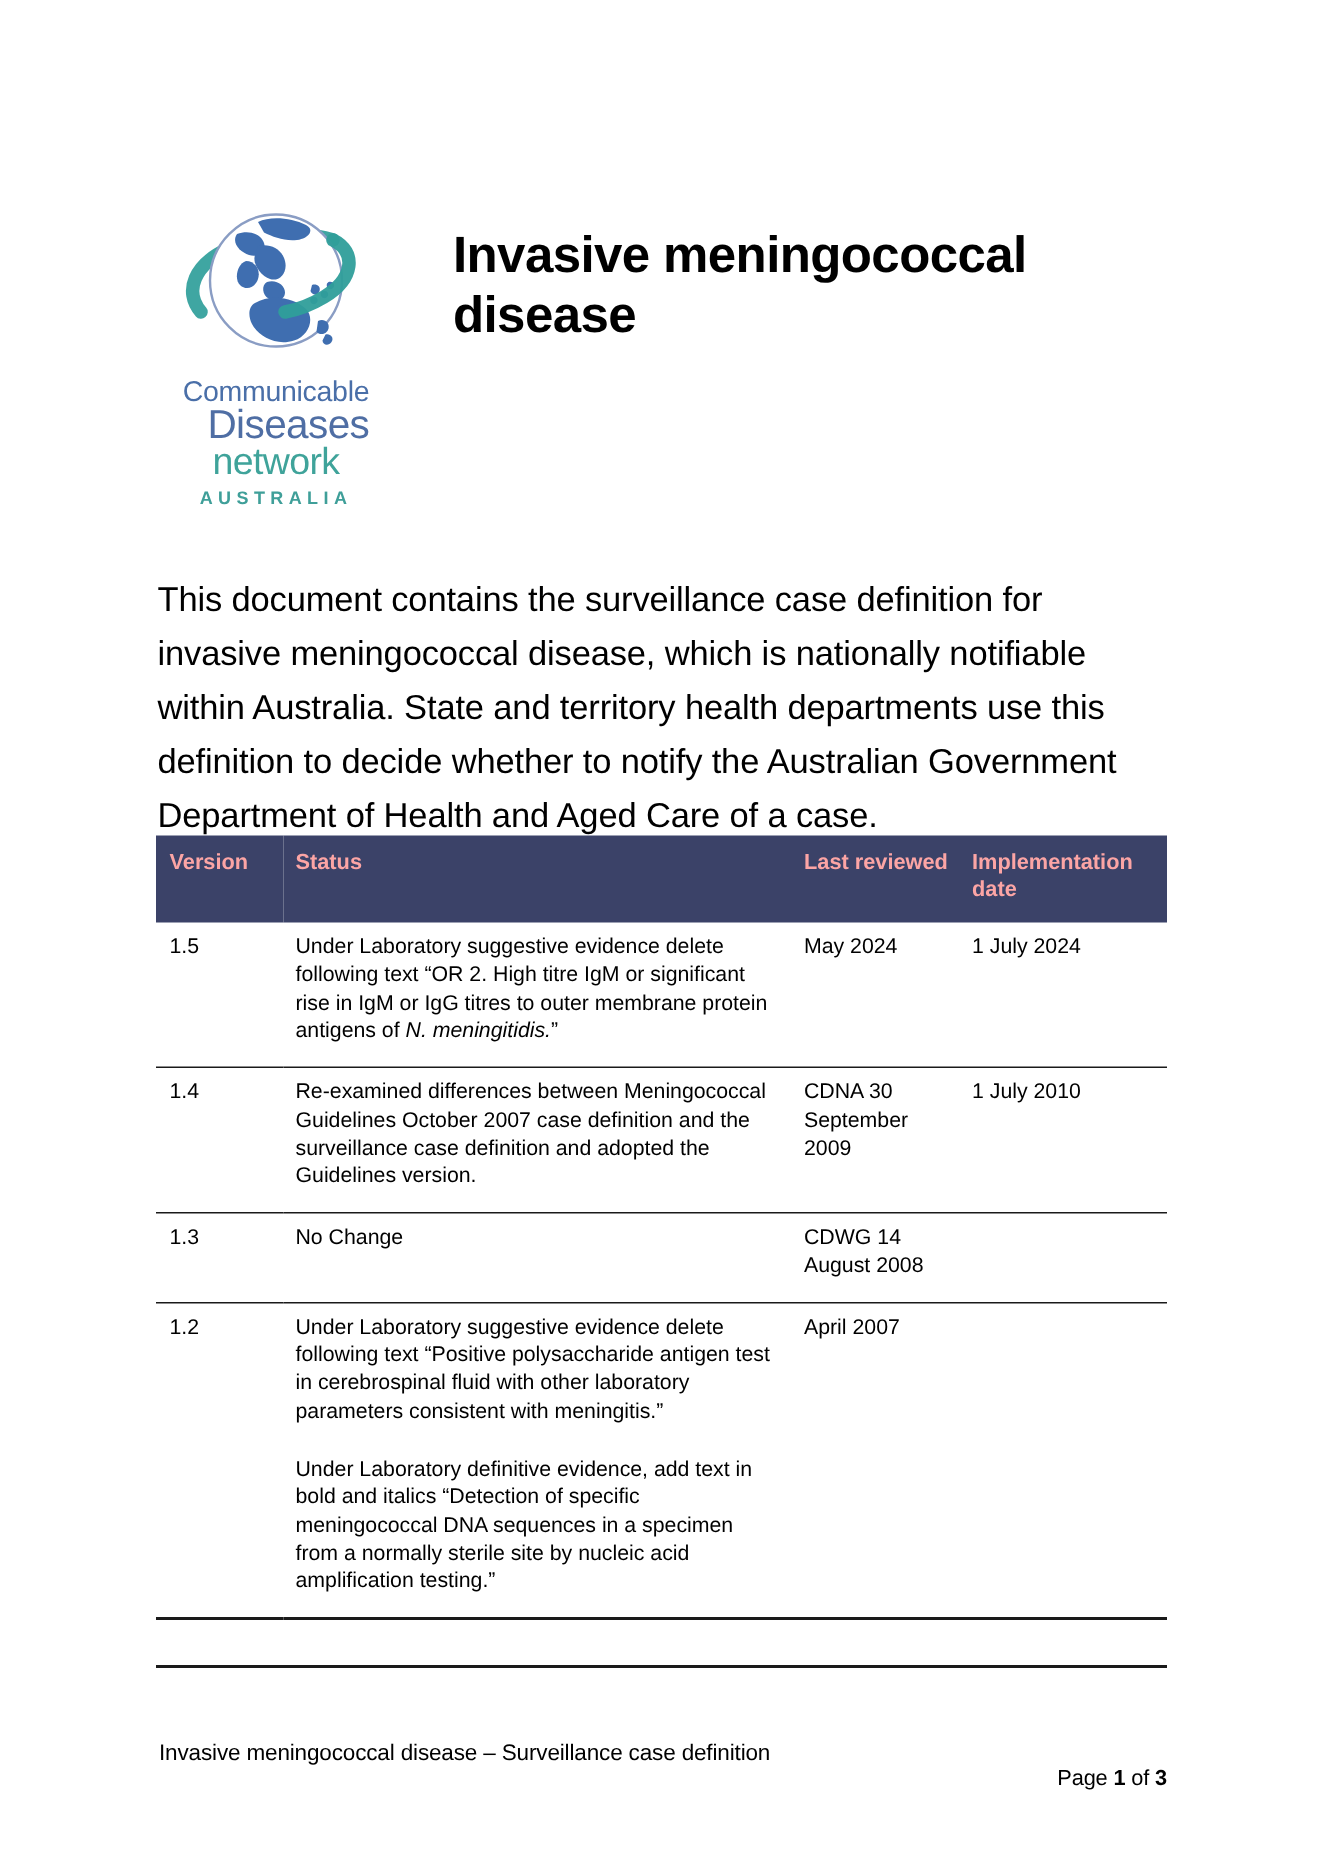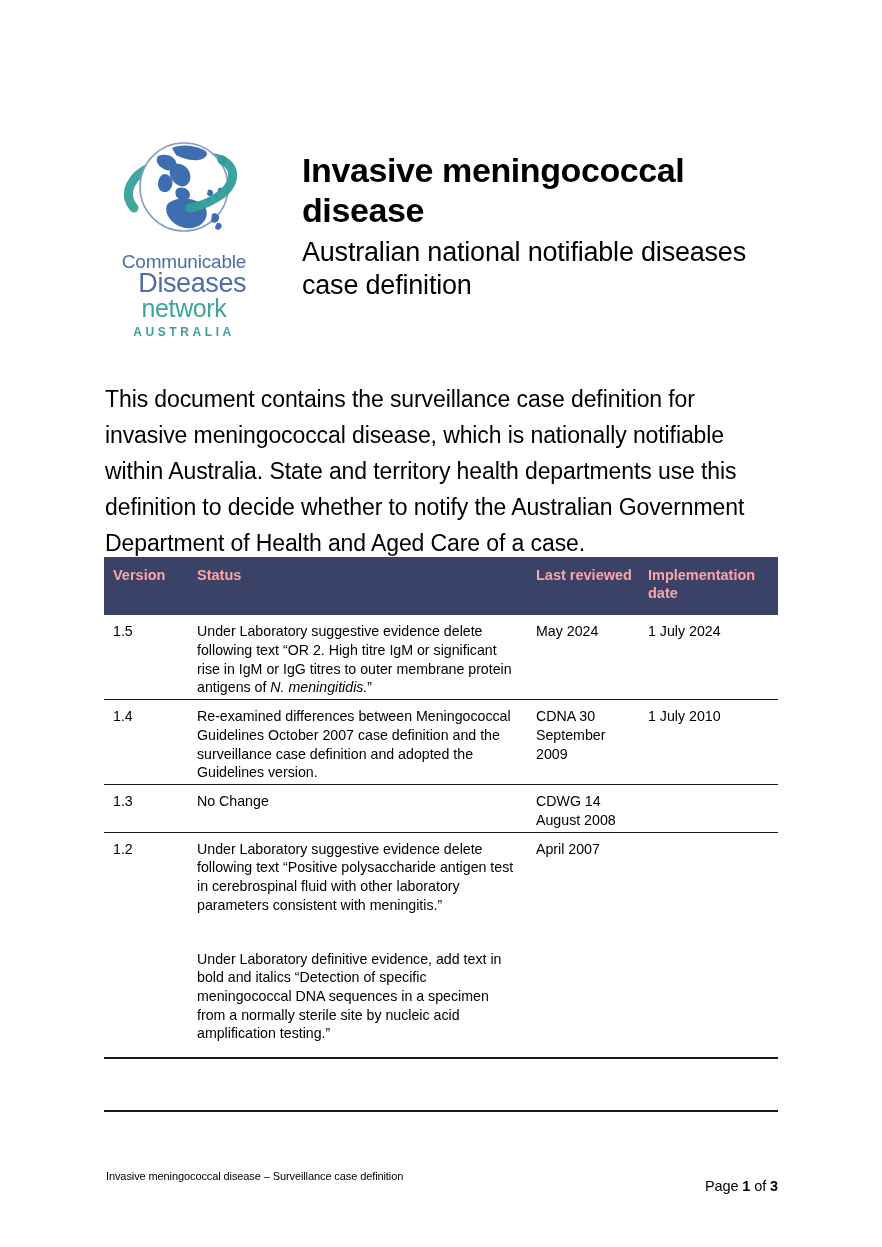--- a/index.html
+++ b/index.html
@@ -132,35 +132,35 @@
     vertical-align: top;
     padding: 9px 8px 13px 8px;
     line-height: 1.25;
   }
   .version-table thead th.c-version { padding-left: 9px; }
 
   .version-table tbody td {
     font-size: 14.2px;
     line-height: 1.32;
     vertical-align: top;
-    padding: 7px 8px 2px 8px;
+    padding: 7px 8px 14px 8px;
     border-top: 1.4px solid #1a1a1a;
   }
   .version-table tbody tr:first-child td {
     border-top: none;
   }
   .version-table tbody td.c-version { padding-left: 9px; }
 
   .version-table tbody tr.last-row td {
     border-bottom: 2.6px solid #1a1a1a;
     padding-bottom: 14px;
   }
 
   .cell-p { margin: 0; }
-  .cell-p + .cell-p { margin-top: 35px; }
+  .cell-p + .cell-p { margin-top: 20px; }
   .it { font-style: italic; }
 
   
   col.w-version { width: 85px; }
   col.w-status  { width: 339px; }
   col.w-last    { width: 112px; }
   col.w-impl    { width: 138px; }
 
   
   .footer-rule {
@@ -168,23 +168,22 @@
     left: 104px;
     top: 1110px;
     width: 674px;
     height: 0;
     border-top: 2.6px solid #1a1a1a;
   }
   .footer-left {
     position: absolute;
     left: 106px;
     top: 1160px;
-    font-size: 11px;
+    font-size: 15px;
     letter-spacing: -0.1px;
-    margin-top: 10px;
   }
   .footer-right {
     position: absolute;
     right: 104px;
     top: 1178px;
     font-size: 14.5px;
     letter-spacing: -0.1px;
   }
   .footer-right b { font-weight: bold; }
 </style>
@@ -224,21 +223,20 @@
       <div class="logo-wordmark">
         <span class="lw-1">Communicable</span>
         <span class="lw-2">Diseases</span>
         <span class="lw-3">network</span>
         <span class="lw-4">AUSTRALIA</span>
       </div>
     </div>
 
     <div class="title-block">
       <h1 class="doc-title">Invasive meningococcal disease</h1>
-      <h2 class="doc-subtitle">Australian national notifiable diseases case definition</h2>
     </div>
 
   </div>
 
   <p class="intro">This document contains the surveillance case definition for invasive meningococcal disease, which is nationally notifiable within Australia. State and territory health departments use this definition to decide whether to notify the Australian Government Department of Health and Aged Care of a case.</p>
 
   <table class="version-table">
     <colgroup>
       <col class="w-version">
       <col class="w-status">

